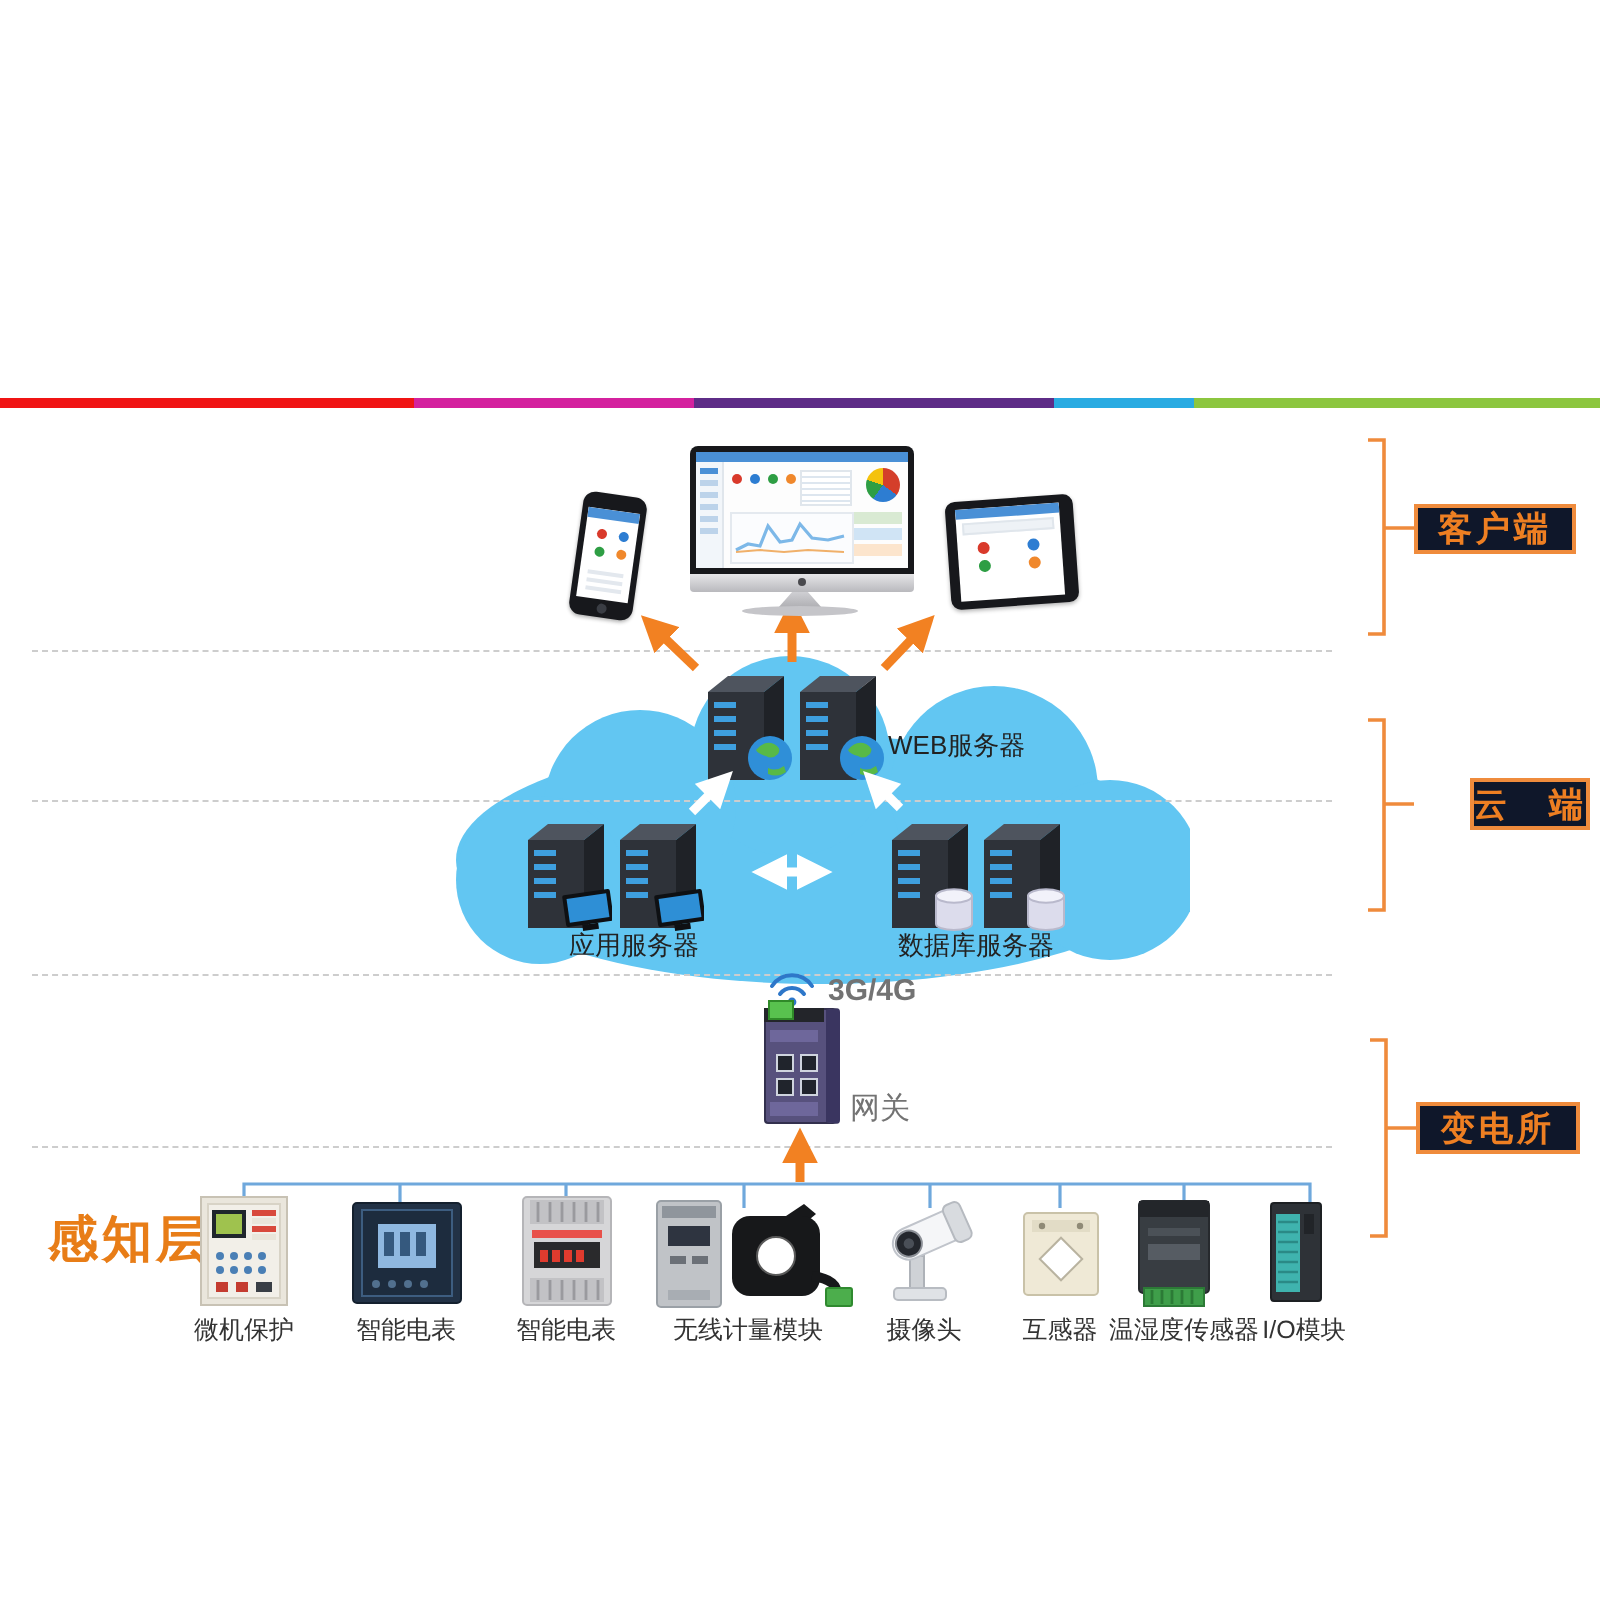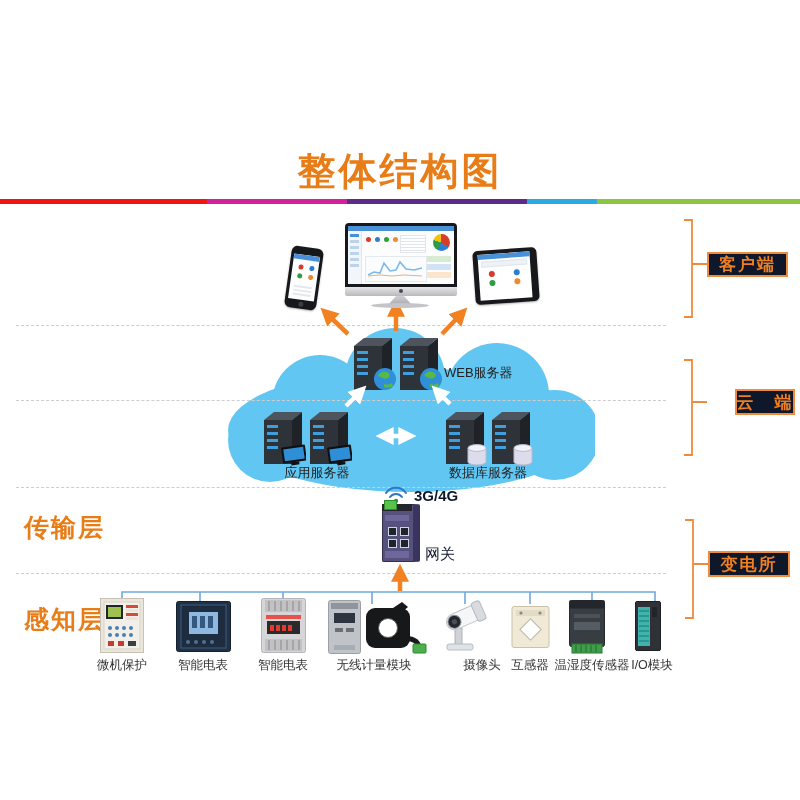--- a/index.html
+++ b/index.html
@@ -29,21 +29,21 @@
   
   #gateway{left:382px;top:504px;width:38px;height:58px;background:#57517d;border:1px solid #33304e;
            border-right:7px solid #3a3560;border-radius:2px;box-sizing:border-box;}
   #gateway .cap{position:absolute;left:-1px;top:-1px;width:30px;height:7px;background:#23252a;}
   #gateway .green{position:absolute;left:1px;top:-5px;width:11px;height:8px;background:#58c24e;border:1px solid #2f8a28;}
   #gateway .ports{position:absolute;left:5px;top:22px;width:20px;height:18px;display:grid;
                   grid-template-columns:1fr 1fr;gap:3px;}
   #gateway .ports span{width:7px;height:7px;background:#20242c;border:1px solid #cfd4de;}
   #gateway .strip{position:absolute;left:2px;top:10px;width:24px;height:6px;background:#6e679b;}
   #gateway .strip2{position:absolute;left:2px;bottom:3px;width:24px;height:7px;background:#6e679b;}
-  .small-label{font-size:15px;color:#0f172a;white-space:nowrap;}
+  .small-label{font-size:15px;color:#737373;white-space:nowrap;}
   .bold{font-weight:bold;}
   
   .dev-label{top:657px;font-size:12.5px;color:#333;text-align:center;white-space:nowrap;}
   
   .group-box{box-sizing:border-box;border:2px solid #ef8b3c;background:#0f172a;color:#ee7f22;
              font-size:17px;font-weight:bold;display:flex;align-items:center;justify-content:center;
              letter-spacing:2px;white-space:nowrap;}
   
   #phone{left:288px;top:247px;width:32px;height:62px;background:#17181c;border-radius:6px;
          transform:rotate(8deg);box-shadow:0 1px 2px rgba(0,0,0,.3);}
@@ -87,21 +87,20 @@
   .dot-red{background:#d93a2b;} .dot-blue{background:#2d7dd2;}
   .dot-green{background:#2e9e44;} .dot-orange{background:#f0882c;}
   svg{display:block;}
   .overlay{left:0;top:0;pointer-events:none;}
 </style>
 </head>
 <body>
 
 <div id="stage">
 
-  <div class="abs" id="title">整体结构图</div>
 
   <div class="abs" id="divider">
     <div class="seg-red"></div>
     <div class="seg-magenta"></div>
     <div class="seg-purple"></div>
     <div class="seg-blue"></div>
     <div class="seg-green"></div>
   </div>
 
   <svg class="abs" id="cloud" width="370" height="170" viewBox="0 0 370 170">
@@ -113,21 +112,20 @@
       <circle cx="330" cy="110" r="45"></circle>
       <circle cx="45" cy="115" r="42"></circle>
     </g>
   </svg>
 
   <div class="abs dash" style="top:325px"></div>
   <div class="abs dash" style="top:400px"></div>
   <div class="abs dash" style="top:487px"></div>
   <div class="abs dash" style="top:573px"></div>
 
-  <div class="abs layer-label" style="top:511px">传输层</div>
   <div class="abs layer-label" style="top:603px">感知层</div>
 
   <div class="abs server-pair" style="left:352px;top:334px">
     <svg width="44" height="58" viewBox="0 0 44 58">
       <polygon points="2,12 30,12 40,4 12,4" fill="#4e545e"></polygon>
       <polygon points="30,12 40,4 40,48 30,56" fill="#1f2227"></polygon>
       <rect x="2" y="12" width="28" height="44" fill="#2e3239"></rect>
       <rect x="5" y="17" width="11" height="3" fill="#3e9fdf"></rect>
         <rect x="5" y="24" width="11" height="3" fill="#3e9fdf"></rect>
       <rect x="5" y="31" width="11" height="3" fill="#3e9fdf"></rect>
@@ -382,21 +380,21 @@
     <g stroke="#2a8a86" stroke-width="1.3">
       <path d="M8,11 H18 M8,16 H18 M8,21 H18 M8,26 H18 M8,31 H18 M8,36 H18 M8,41 H18"></path>
     </g>
     <rect x="21" y="7" width="5" height="10" fill="#212428"></rect>
   </svg>
 
   <div class="abs dev-label" style="left:92px;width:60px">微机保护</div>
   <div class="abs dev-label" style="left:173px;width:60px">智能电表</div>
   <div class="abs dev-label" style="left:253px;width:60px">智能电表</div>
   <div class="abs dev-label" style="left:329px;width:90px">无线计量模块</div>
-  <div class="abs dev-label" style="left:457px;width:50px">摄像头</div>
+  <div class="abs dev-label" style="left:437px;width:50px">摄像头</div>
   <div class="abs dev-label" style="left:505px;width:50px">互感器</div>
   <div class="abs dev-label" style="left:547px;width:90px">温湿度传感器</div>
   <div class="abs dev-label" style="left:622px;width:60px">I/O模块</div>
 
   <svg class="abs overlay" width="800" height="800" viewBox="0 0 800 800">
     <g stroke="#ef8b3c" stroke-width="1.8" fill="none">
       <path d="M684,220 H692 V317 H684 M692,264 H707"></path>
       <path d="M684,360 H692 V455 H684 M692,402 H707"></path>
       <path d="M685,520 H693 V618 H685 M693,564 H708"></path>
     </g>

